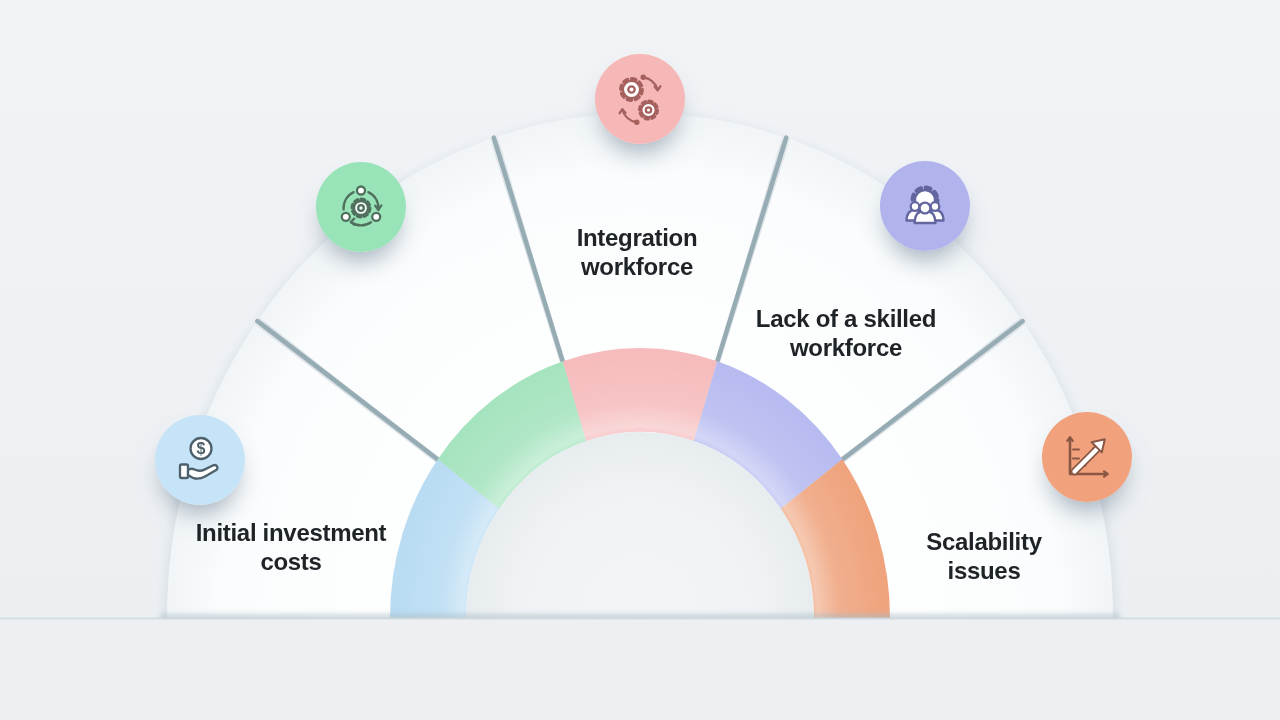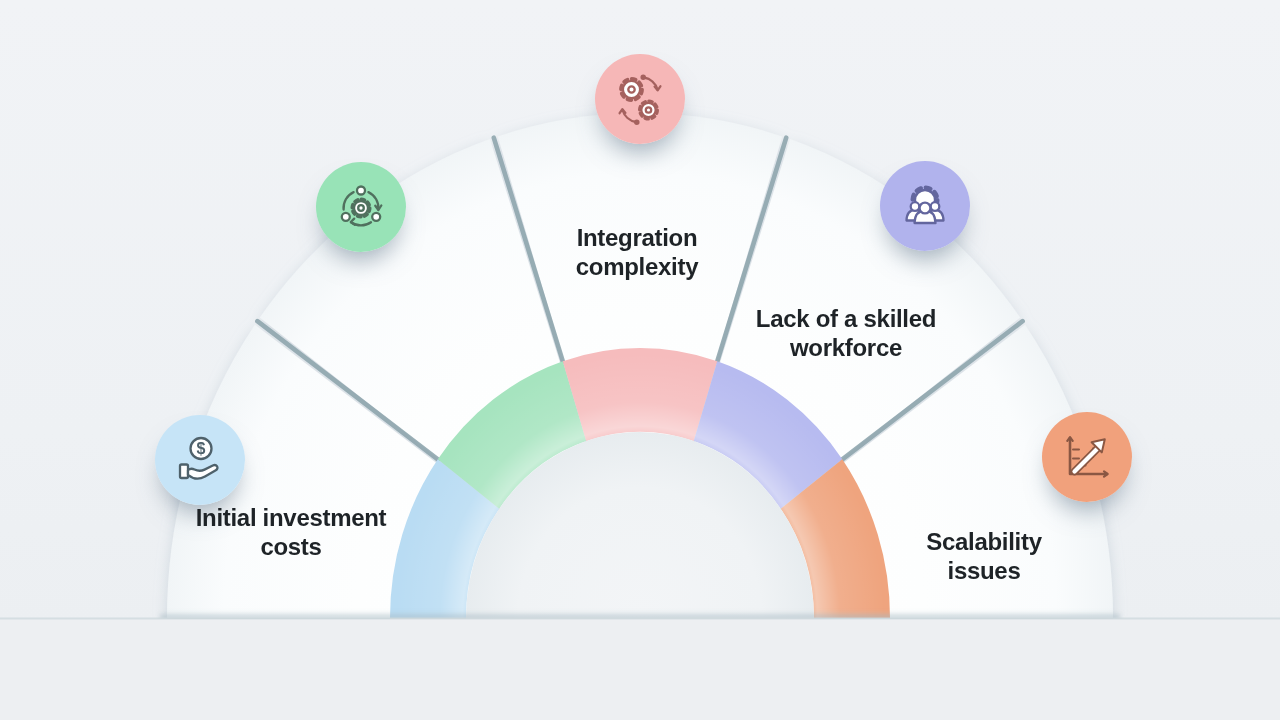--- a/index.html
+++ b/index.html
@@ -13,21 +13,21 @@
   .badge {
     position:absolute; width:90px; height:90px; border-radius:50%;
     box-shadow: 0 16px 24px -8px rgba(92,114,134,.55);
   }
   .badge svg { display:block; width:90px; height:90px; }
   .label {
     position:absolute; transform:translate(-50%,-50%); text-align:center;
     font-weight:700; font-size:24px; line-height:29px; letter-spacing:-0.3px;
     color:var(--text-color);
   }
-  #lbl-0 { left:291px; top:532px; width:230px; }
+  #lbl-0 { left:291px; top:547px; width:230px; }
   #lbl-1 { left:438px; top:333px; width:150px; }
   #lbl-2 { left:637px; top:252px; width:160px; }
   #lbl-3 { left:846px; top:333px; width:200px; }
   #lbl-4 { left:984px; top:556px; width:140px; }
   #badge-0 { left:155px; top:415px; }
   #badge-1 { left:316px; top:162px; }
   #badge-2 { left:595px; top:54px;  }
   #badge-3 { left:880px; top:161px; }
   #badge-4 { left:1042px; top:412px; }
   .glyph { fill:none; stroke-width:2.3; stroke-linecap:round; stroke-linejoin:round; }
@@ -174,17 +174,17 @@
         <path d="M10.3,13.8 L13,10.2 L15.7,13.8" stroke-width="2.2"></path>
         <path d="M47,44.3 L50.6,47 L47,49.7" stroke-width="2.2"></path>
         <path d="M17.5,44.5 L40,22" stroke-width="7.6"></path>
         <path d="M17.5,44.5 L40,22" stroke="#ffffff" stroke-width="4.2"></path>
         <path d="M47.8,12.2 L34.6,15.2 L44.8,25.4 Z" fill="#ffffff" stroke-width="2"></path>
       </g>
     </svg>
   </div>
 
   <div class="label" id="lbl-0">Initial investment costs</div>
-  <div class="label" id="lbl-2">Integration complexity</div>
+  <div class="label" id="lbl-2">Integration workforce</div>
   <div class="label" id="lbl-3">Lack of a skilled workforce</div>
   <div class="label" id="lbl-4">Scalability issues</div>
 
 </div>
 
 </body></html>

